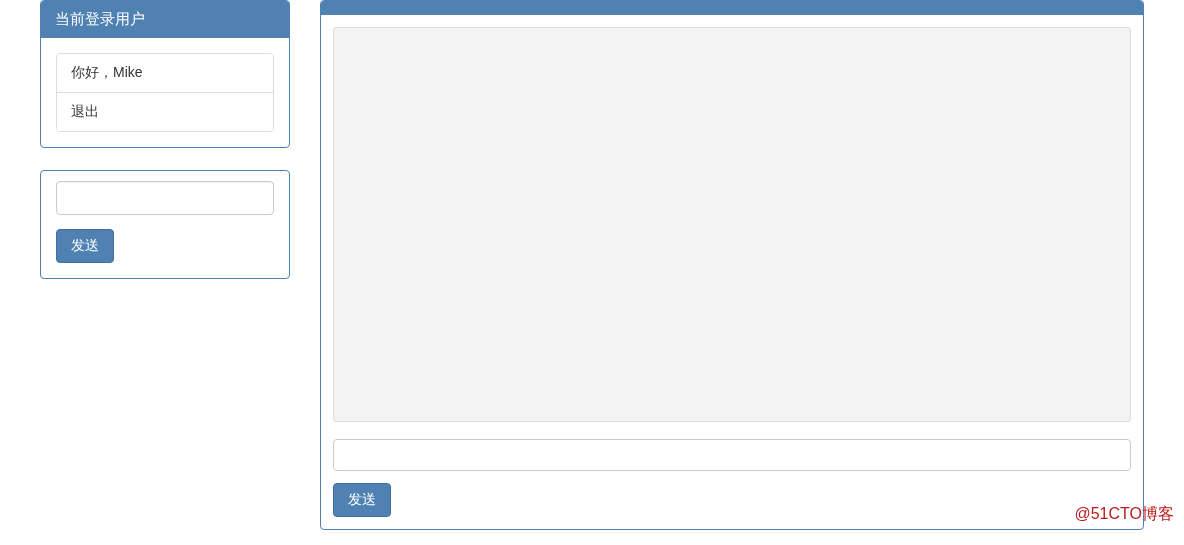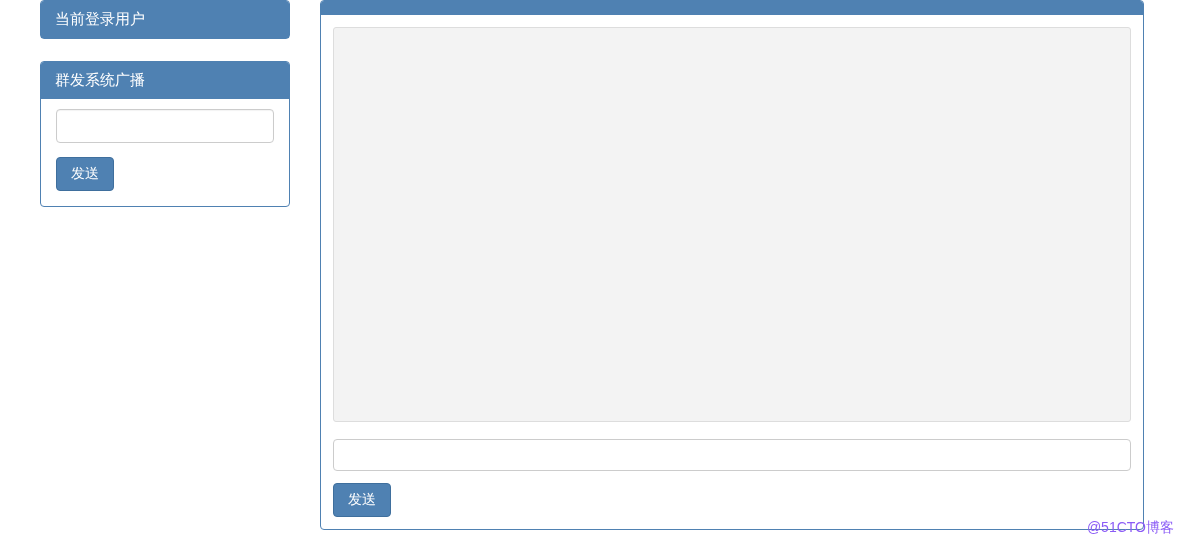--- a/index.html
+++ b/index.html
@@ -129,39 +129,44 @@
       font-size: 14px;
       color: #fff;
       background: #4f81b2;
       border: 1px solid #3f6f9d;
       border-radius: 4px;
       cursor: pointer;
       margin-top: 12px;
     }
     .watermark {
       position: absolute;
-      bottom: 8px;
+      bottom: 20px;
       right: 10px;
-      color: #8b5cf6;
-      font-size: 14px;
+      color: #b91c1c;
+      font-size: 16px;
     }
   </style>
 </head>
 <body>
 
 <div class="container">
   <div class="left-col">
 
     <div class="panel">
       <div class="panel-heading">当前登录用户</div>
+      <div class="panel-body">
+        <div class="list-group">
+          <div class="list-group-item">你好，Mike</div>
+          <div class="list-group-item">退出</div>
+        </div>
+      </div>
     </div>
 
 
     <div class="panel">
-      <div class="panel-heading">群发系统广播</div>
       <div class="panel-body tight">
         <input type="text" class="form-control" value="" style="">
         <button class="btn">发送</button>
       </div>
     </div>
 
   </div>
 
   <div class="right-col">
     <div class="right-panel">

